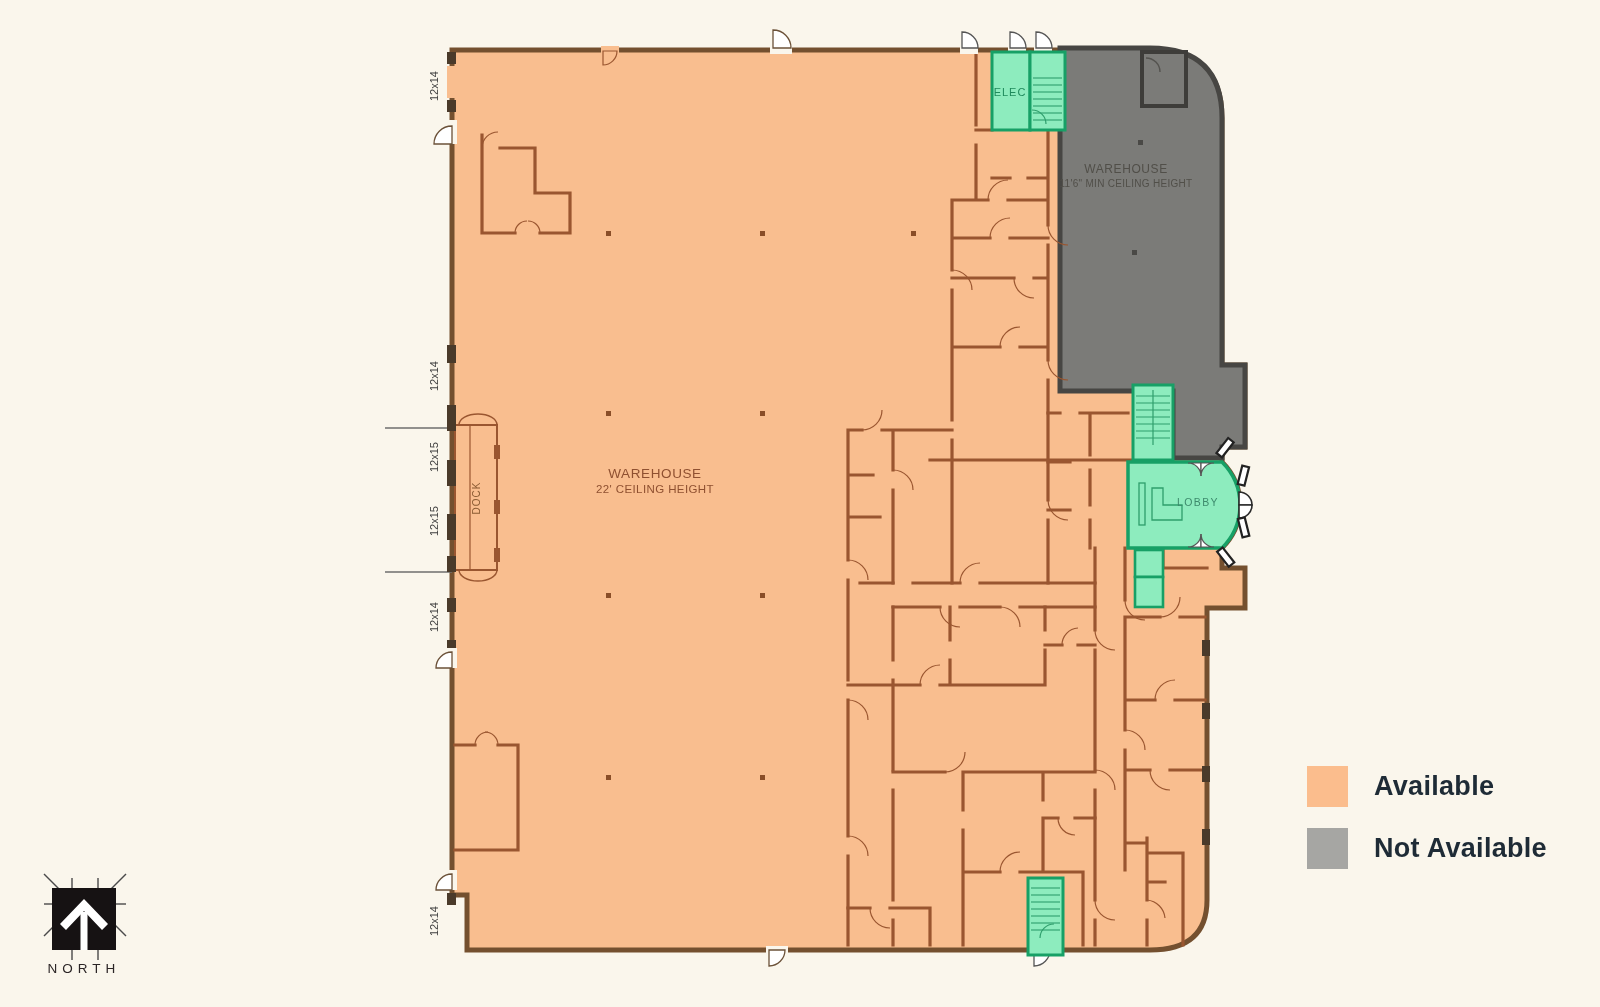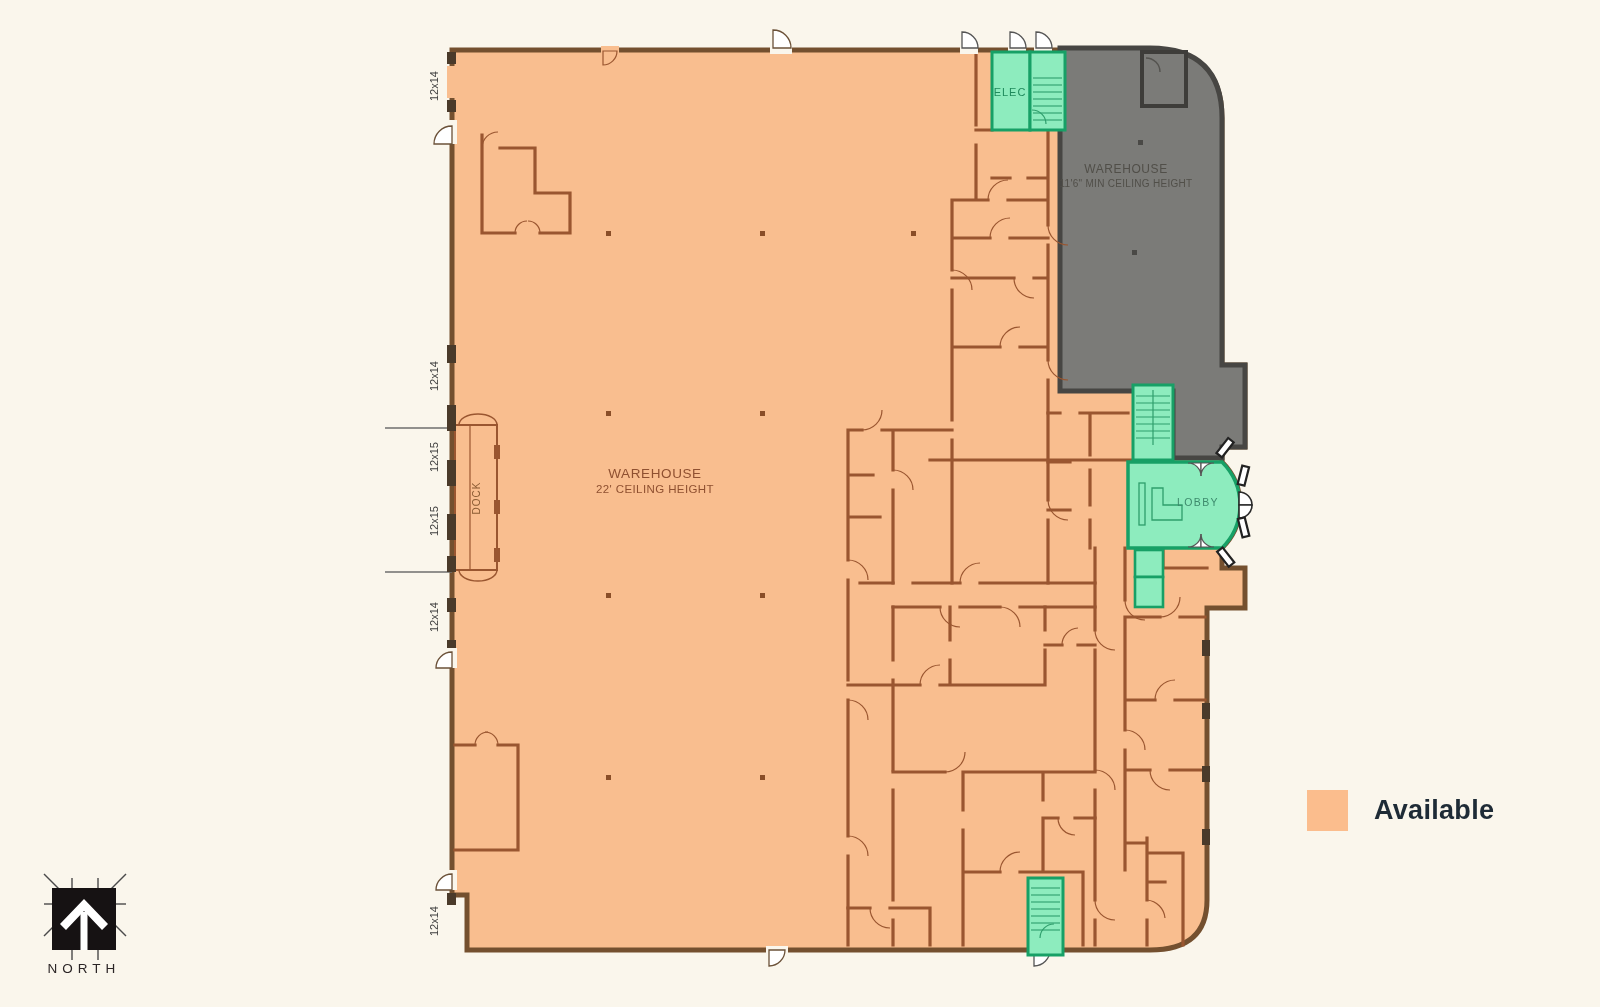--- a/index.html
+++ b/index.html
@@ -3,21 +3,21 @@
 <meta charset="utf-8">
 <style>
   html,body{margin:0;padding:0;}
   body{
     width:1600px;height:1007px;position:relative;overflow:hidden;
     background:#FAF6EC;
     font-family:"Liberation Sans", sans-serif;
   }
   #plan-wrap{position:absolute;left:0;top:0;width:1600px;height:1007px;}
   svg text{font-family:"Liberation Sans", sans-serif;}
-  .legend{position:absolute;left:1307px;top:790px;width:280px;}
+  .legend{position:absolute;left:1307px;top:766px;width:280px;}
   .legend-row{display:flex;align-items:center;gap:26px;height:41px;margin-bottom:21px;}
   .legend-swatch{width:41px;height:41px;flex:0 0 41px;}
   .legend-label{font-size:27px;font-weight:700;color:#1E2B36;letter-spacing:.3px;white-space:nowrap;}
 </style>
 </head>
 <body>
 
 <div id="plan-wrap">
 <svg width="1600" height="1007" viewBox="0 0 1600 1007">
 
@@ -298,13 +298,17 @@
     <text x="84" y="973" text-anchor="middle" font-size="13.5" letter-spacing="5" fill="#2B2526">NORTH</text>
   </g>
 </svg>
 </div>
 
 <div class="legend">
   <div class="legend-row">
     <div class="legend-swatch" style="background: rgb(251, 189, 141);"></div>
     <div class="legend-label">Available</div>
   </div>
+  <div class="legend-row">
+    <div class="legend-swatch" style="background: rgb(166, 166, 163);"></div>
+    <div class="legend-label">Not Available</div>
+  </div>
 </div>
 
 </body></html>

